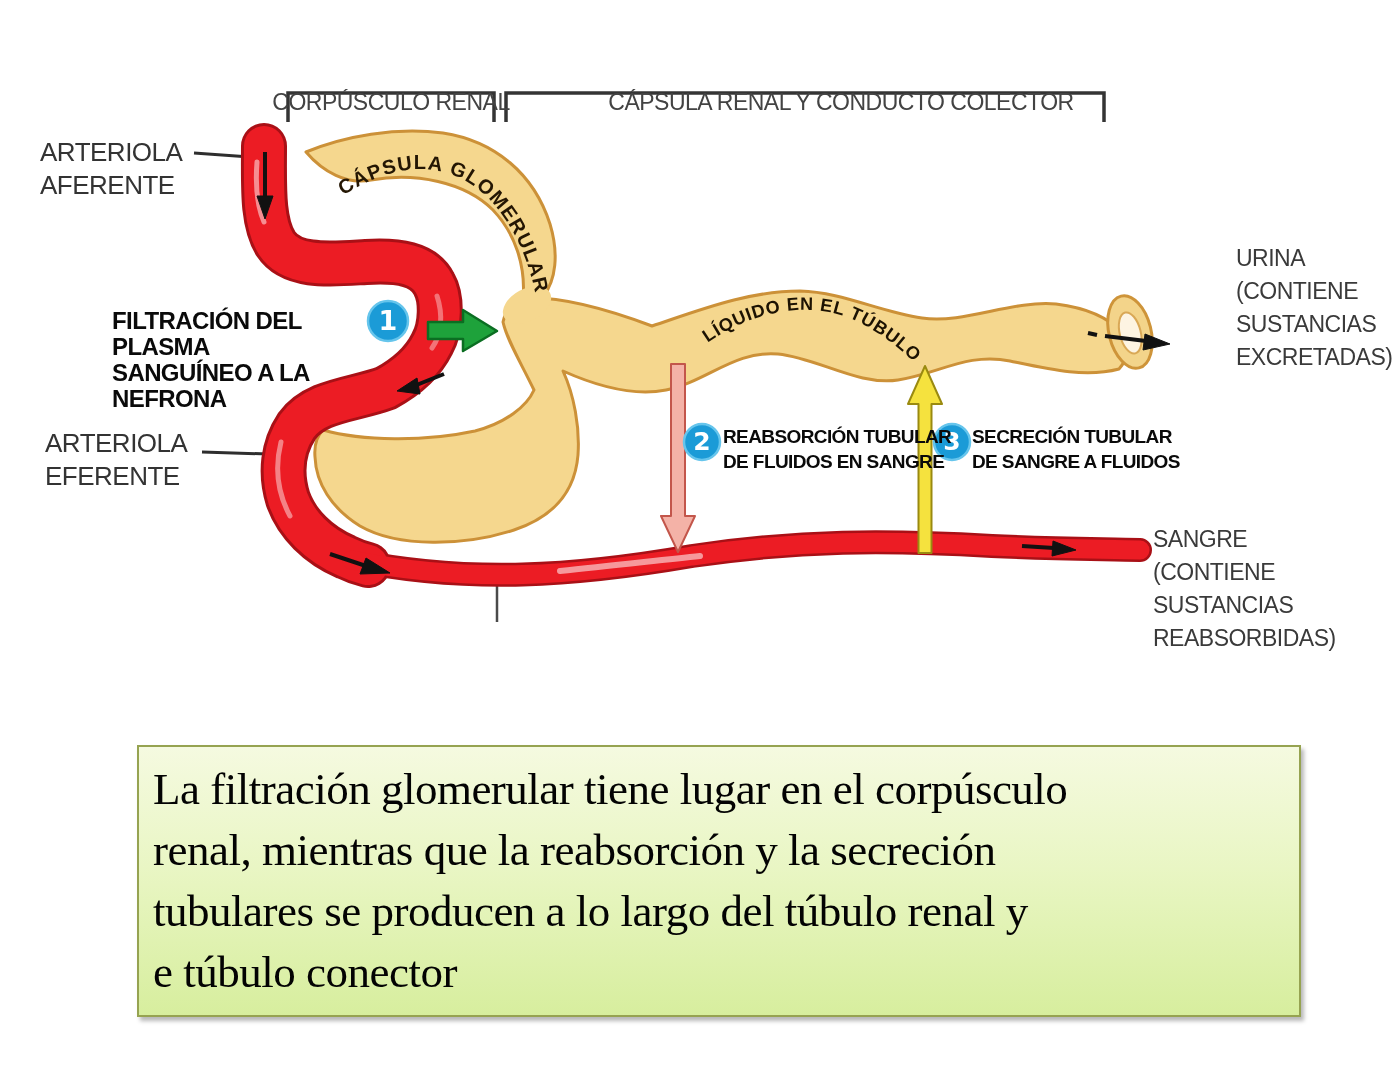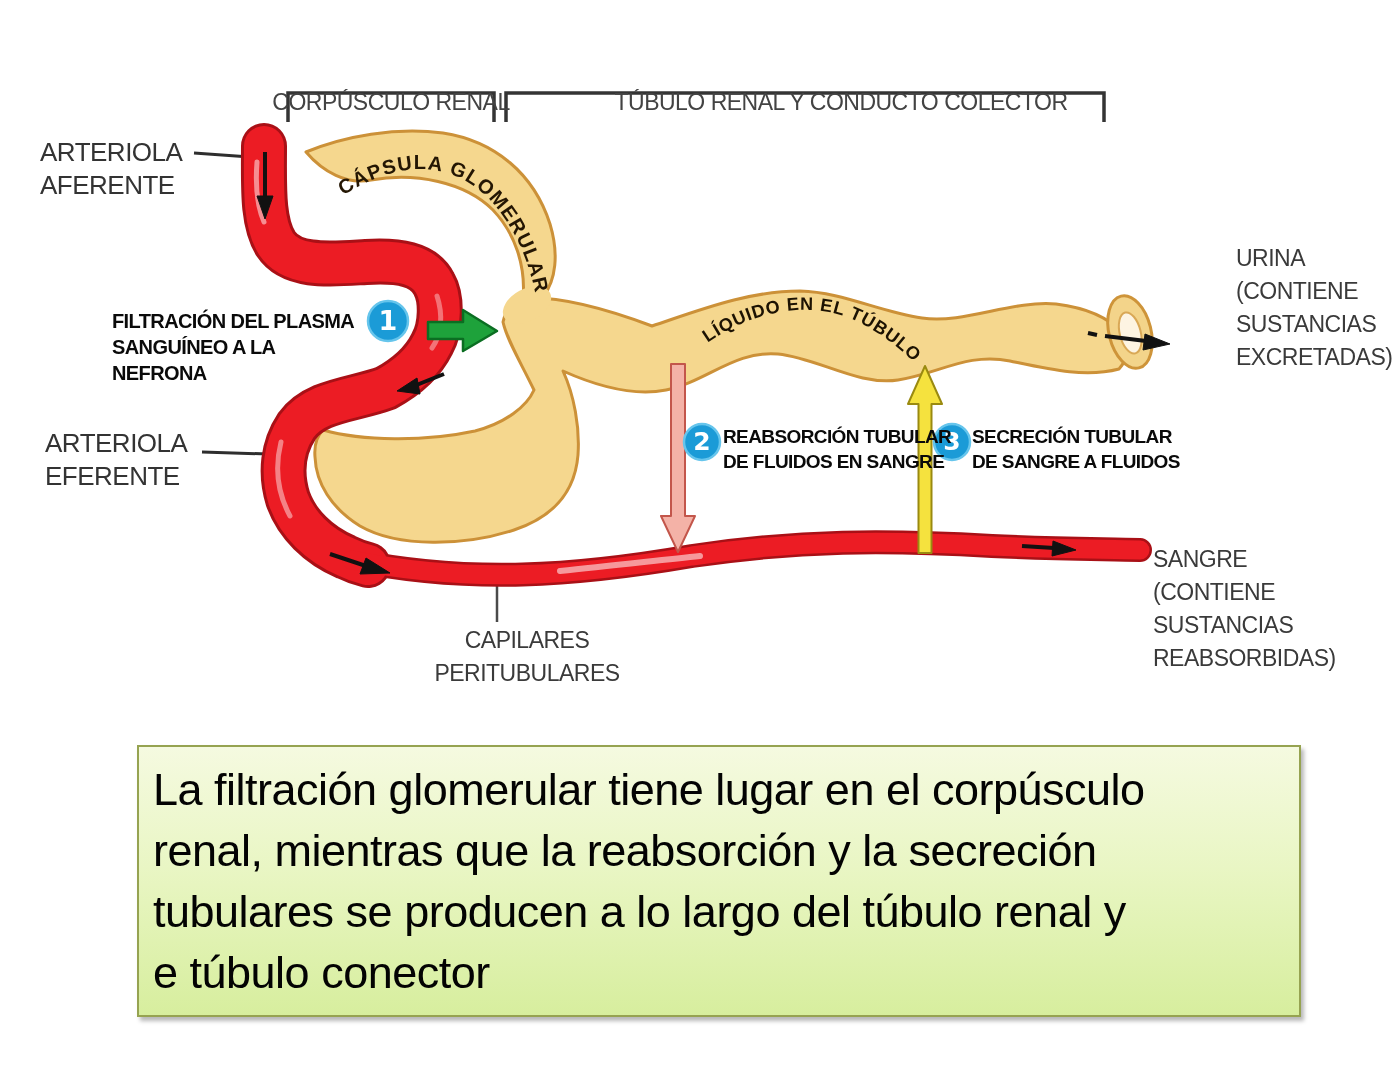--- a/index.html
+++ b/index.html
@@ -8,27 +8,28 @@
     font-family:"Liberation Sans",sans-serif;overflow:hidden;
   }
   .stage svg{position:absolute;left:0;top:0;}
   .lbl{position:absolute;white-space:pre-line;color:#3a3a3a;letter-spacing:-0.5px;}
   .lbl-title{font-size:23px;color:#434343;text-align:center;margin-top:36px;}
   .lbl-big{font-size:26px;line-height:33px;color:#333333;}
   .lbl-side{font-size:23px;line-height:33px;color:#3a3a3a;}
   .lbl-bold{font-weight:bold;color:#0a0a0a;letter-spacing:-0.6px;}
   .t-right{text-align:left;}
   .t-center{text-align:center;}
-  .lbl-filtration{font-size:20px;line-height:26px;}
+  .lbl-filtration{font-size:24px;line-height:26px;}
   .lbl-step{font-size:19px;line-height:25px;}
   .caption{
     position:absolute;left:137px;top:745px;width:1164px;height:272px;
     box-sizing:border-box;border:2px solid #96A351;
     background:linear-gradient(to bottom,#F5FAE0 0%,#E9F6C4 45%,#D7EE9E 100%);
     box-shadow:3px 4px 4px rgba(0,0,0,0.28);
+    font-family:Liberation Serif, serif;
   }
   .caption-text{
     position:absolute;left:14px;top:12px;width:1128px;
     font-size:45px;line-height:61px;color:#030303;white-space:pre-line;
     letter-spacing:-0.5px;
   }
 </style>
 </head>
 <body>
 
@@ -144,45 +145,44 @@
       <circle cx="388" cy="321" r="20" fill="#1B9BD7" stroke="#66C5EC" stroke-width="2.5"></circle>
       <text x="388" y="330" font-size="27">1</text>
       <circle cx="702" cy="442" r="18" fill="#1B9BD7" stroke="#66C5EC" stroke-width="2.5"></circle>
       <text x="702" y="450" font-size="25">2</text>
       <circle cx="952" cy="442" r="18" fill="#1B9BD7" stroke="#66C5EC" stroke-width="2.5"></circle>
       <text x="952" y="450" font-size="25">3</text>
     </g>
   </svg>
 
   <div class="lbl lbl-title" style="left:238px;top:53px;width:306px;">CORPÚSCULO RENAL</div>
-  <div class="lbl lbl-title" style="left:591px;top:53px;width:500px;">TÚBULO RENAL Y CONDUCTO COLECTOR</div>
+  <div class="lbl lbl-title" style="left:591px;top:53px;width:500px;">CÁPSULA RENAL Y CONDUCTO COLECTOR</div>
 
   <div class="lbl lbl-big t-right" style="left:40px;top:136px;width:148px;">ARTERIOLA
 AFERENTE</div>
   <div class="lbl lbl-big t-right" style="left:45px;top:427px;width:148px;">ARTERIOLA
 EFERENTE</div>
 
   <div class="lbl lbl-bold lbl-filtration t-right" style="left:112px;top:308px;width:252px;">FILTRACIÓN DEL PLASMA
 SANGUÍNEO A LA NEFRONA</div>
 
   <div class="lbl lbl-bold lbl-step" style="left:972px;top:424px;width:230px;">SECRECIÓN TUBULAR
 DE SANGRE A FLUIDOS</div>
   <div class="lbl lbl-bold lbl-step" style="left:723px;top:424px;width:230px;">REABSORCIÓN TUBULAR
 DE FLUIDOS EN SANGRE</div>
 
   <div class="lbl lbl-side" style="left:1236px;top:242px;width:200px;">URINA
 (CONTIENE
 SUSTANCIAS
 EXCRETADAS)</div>
-  <div class="lbl lbl-side" style="left:1153px;top:523px;width:220px;margin-top:20px;">SANGRE
+  <div class="lbl lbl-side" style="left:1153px;top:523px;width:220px;">SANGRE
 (CONTIENE
 SUSTANCIAS
 REABSORBIDAS)</div>
 
-  <div class="lbl lbl-side t-center" style="left:377px;top:624px;width:300px;">CAPILARES PERITUBULARES</div>
 
   <div class="caption">
     <div class="caption-text">La filtración glomerular tiene lugar en el corpúsculo
 renal, mientras que la reabsorción y la secreción
 tubulares se producen a lo largo del túbulo renal y
 e túbulo conector</div>
   </div>
 </div>
 
 </body></html>

